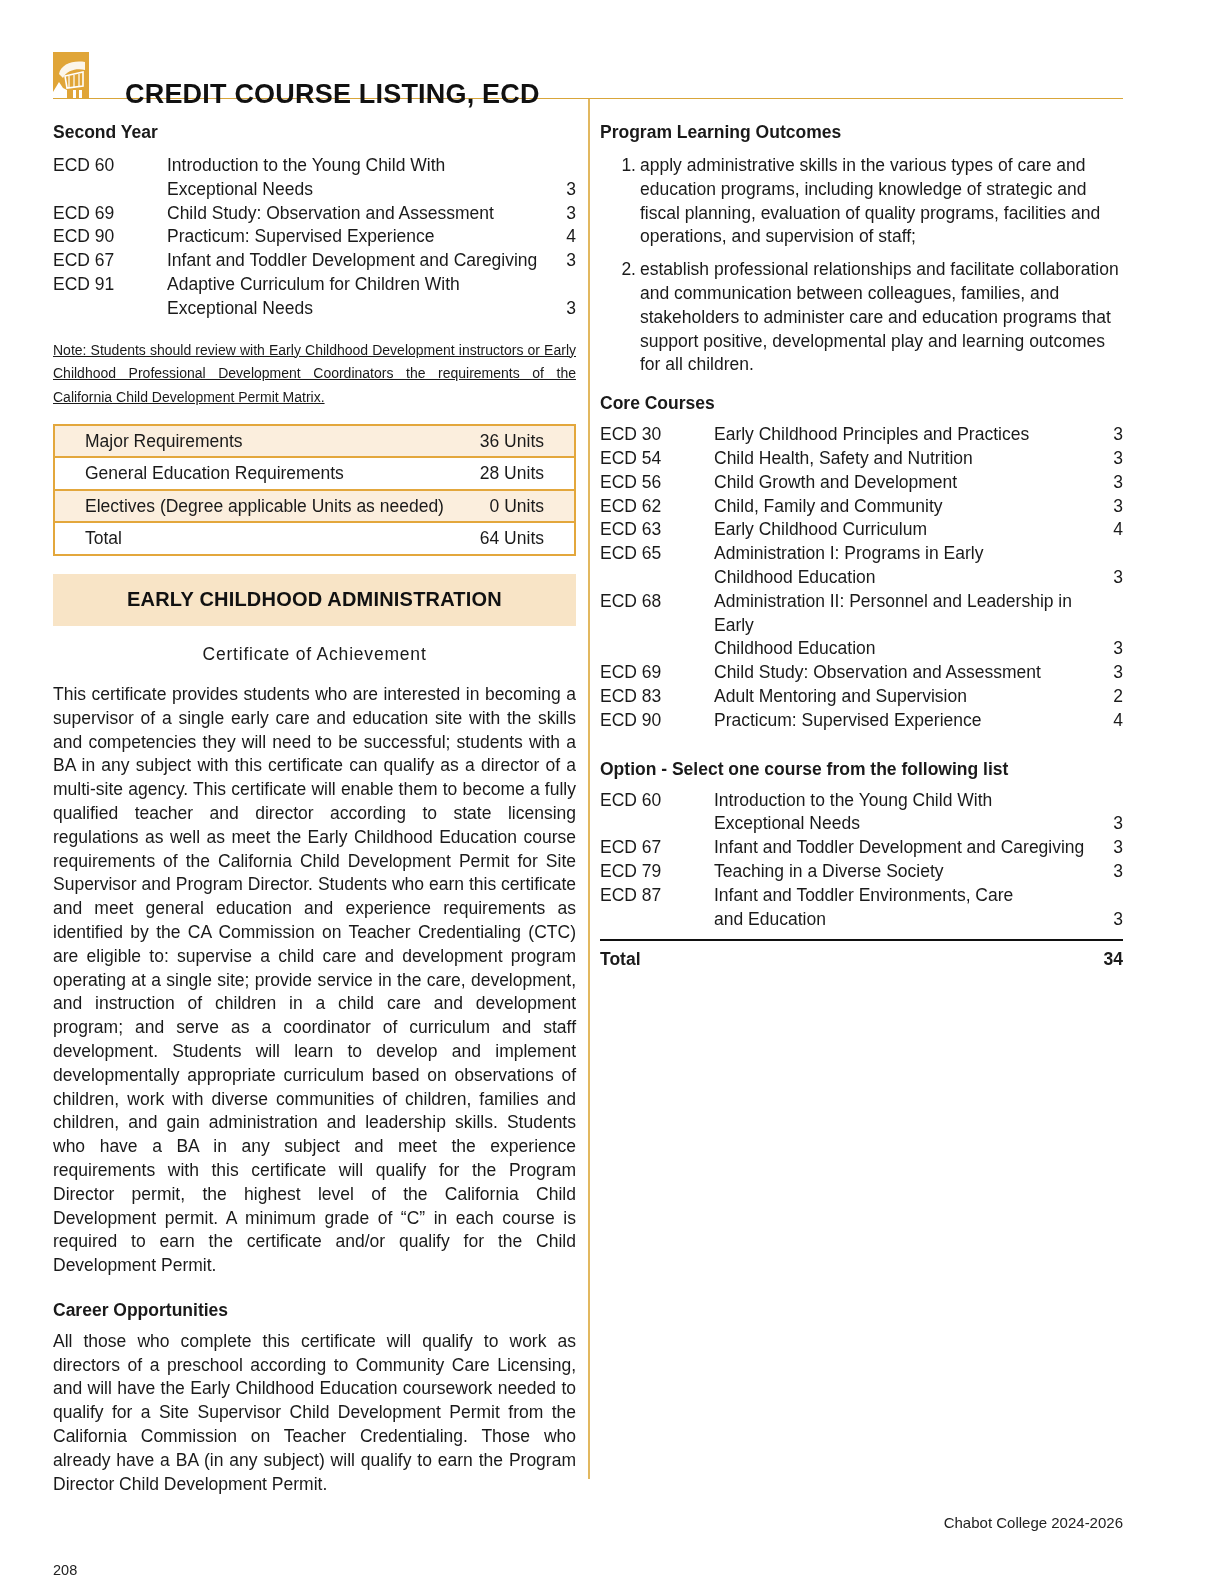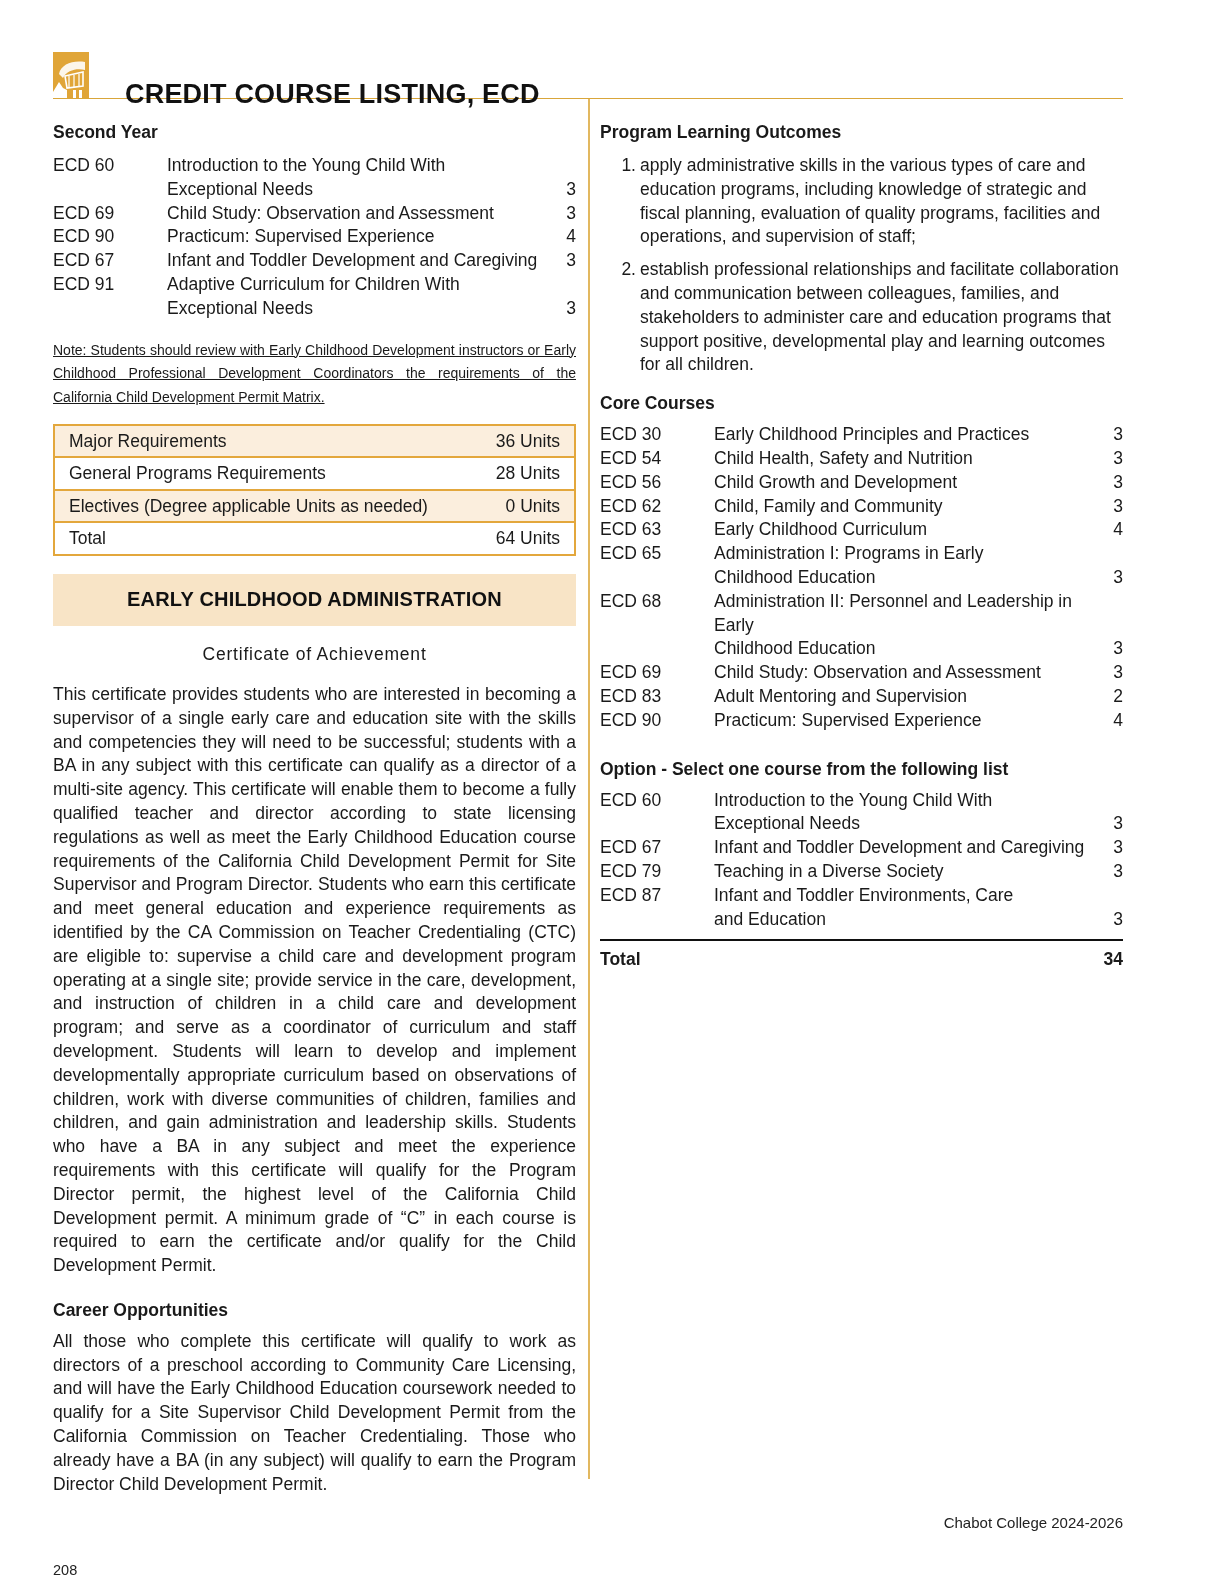--- a/index.html
+++ b/index.html
@@ -29,21 +29,21 @@
 
   .h-sub { font-size: 17.5px; font-weight: bold; margin: 0 0 10px 0; line-height: 24px; }
   .course-table { width: 100%; border-collapse: collapse; font-size: 17.5px; line-height: 23.8px; }
   .course-table td { padding: 0; vertical-align: bottom; }
   .course-table td.code { width: 114px; vertical-align: top; }
   .course-table td.units { text-align: right; width: 30px; }
 
   .note { font-size: 14px; line-height: 23.8px; text-align: justify; margin: 18px 0 14px 0; text-decoration: underline; }
 
   .units-box { border: 2px solid #e3a73c; }
-  .units-row { display: flex; justify-content: space-between; padding: 0 14px; height: 30.5px; align-items: center; font-size: 17.5px; }
+  .units-row { display: flex; justify-content: space-between; padding: 0 30px; height: 30.5px; align-items: center; font-size: 17.5px; }
   .units-row + .units-row { border-top: 2px solid #e3a73c; }
   .units-row.shaded { background: #fbeedd; }
 
   .section-banner {
     margin-top: 18px; height: 52px; background: #f8e4c6;
     display: flex; align-items: center; justify-content: center;
     font-size: 20px; font-weight: bold; color: #111; letter-spacing: 0.2px;
   }
   .cert-type { text-align: center; font-size: 17.5px; letter-spacing: 0.8px; margin: 18px 0 18px 0; }
   .para { font-size: 17.5px; line-height: 23.8px; text-align: justify; margin: 0; }
@@ -123,21 +123,21 @@
   </table>
 
   <p class="note">Note: Students should review with Early Childhood Development instructors or Early Childhood Professional Development Coordinators the requirements of the California Child Development Permit Matrix.</p>
 
   <div class="units-box">
     <div class="units-row shaded">
       <span>Major Requirements</span>
       <span>36 Units</span>
     </div>
     <div class="units-row">
-      <span>General Programs Requirements</span>
+      <span>General Education Requirements</span>
       <span>28 Units</span>
     </div>
     <div class="units-row shaded">
       <span>Electives (Degree applicable Units as needed)</span>
       <span>0 Units</span>
     </div>
     <div class="units-row">
       <span>Total</span>
       <span>64 Units</span>
     </div>

